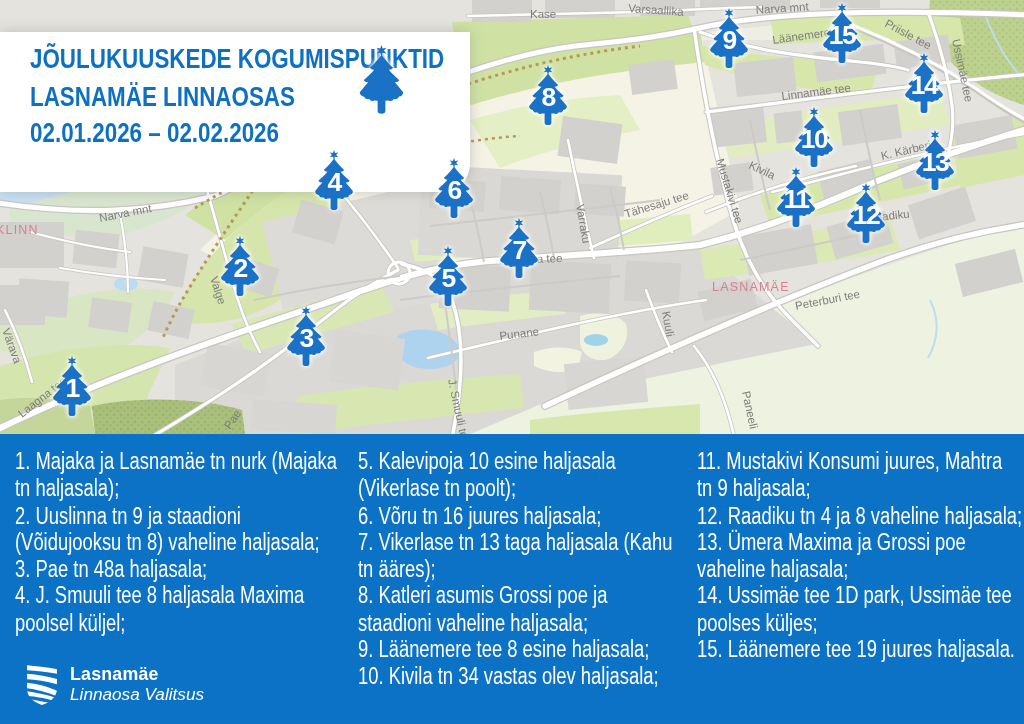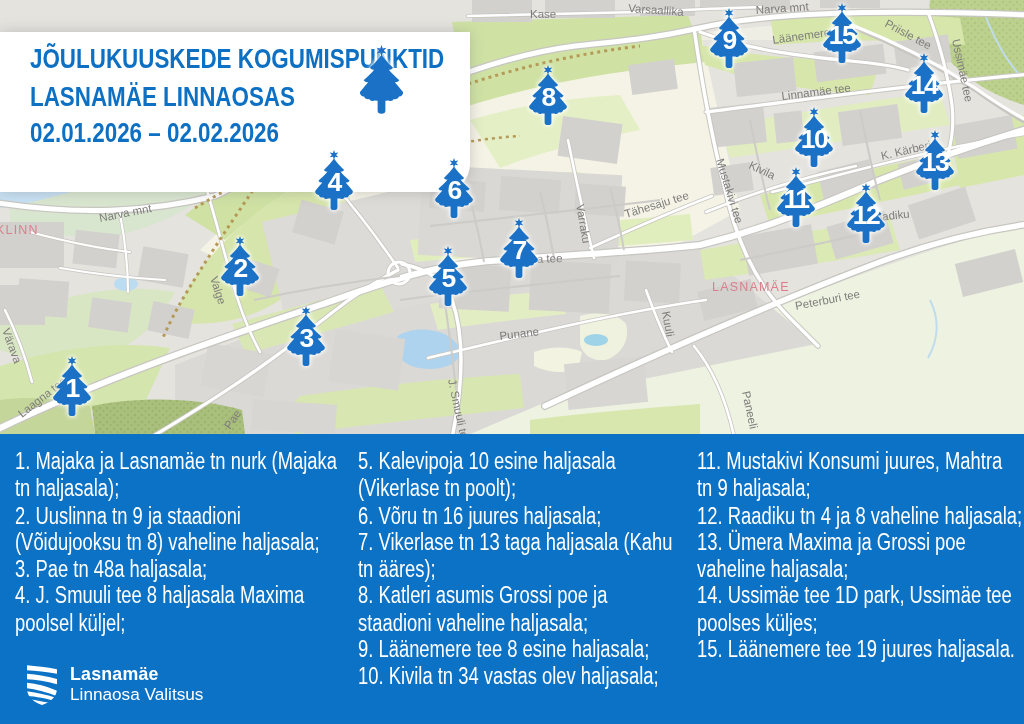--- a/index.html
+++ b/index.html
@@ -9,21 +9,21 @@
   #panel{position:absolute;left:0;top:0;width:470px;height:160px;background:#fff;
          border-bottom-right-radius:28px;box-shadow:0 0 14px rgba(120,120,120,.35);margin-top:32px;}
   #panel .t{position:absolute;left:30px;color:#0d70c3;font-weight:bold;font-size:22.4px;letter-spacing:0px;white-space:nowrap;transform:scaleY(1.27);transform-origin:0 0;}
   .marker{position:absolute;width:40px;height:62px;overflow:visible;filter:drop-shadow(0 0 2px rgba(255,255,255,.95)) drop-shadow(0 0 2px rgba(255,255,255,.7));}
   .marker text{fill:#fff;font-family:"Liberation Sans",sans-serif;font-weight:bold;font-size:26.5px;text-anchor:middle;letter-spacing:-1.5px;}
   #bar{position:absolute;left:0;top:434px;width:1024px;height:290px;background:#0c72c6;}
   .col{position:absolute;color:#fff;font-size:18.4px;line-height:21.3px;letter-spacing:0px;white-space:nowrap;transform:scaleY(1.26);transform-origin:0 0;}
   #logo{position:absolute;left:27px;top:664px;}
   #logotext{position:absolute;left:70px;top:664.5px;color:#fff;}
   #logotext .b{font-size:17.8px;font-weight:bold;letter-spacing:.2px;line-height:19.5px;}
-  #logotext .r{font-size:17.2px;margin-top:0.5px;line-height:19px;}
+  #logotext .r{font-size:17.2px;margin-top:0.5px;line-height:19px;font-style:italic;}
 </style>
 </head>
 <body>
 <div id="stage">
 
 <svg id="map" width="1024" height="434" viewBox="0 0 1024 434">
 <defs>
 <g id="treesym">
   <polygon points="20.00,0.00 21.05,3.05 24.30,2.45 22.10,4.90 24.30,7.35 21.05,6.75 20.00,9.80 18.95,6.75 15.70,7.35 17.90,4.90 15.70,2.45 18.95,3.05"></polygon>
   <path d="M20.00 8.60 C18.10 11.10 15.00 15.40 9.90 19.90 Q11.30 22.00 13.60 21.60 C11.40 24.30 8.00 27.70 4.40 30.70 Q6.00 33.00 8.40 32.50 C5.80 35.30 3.40 38.40 1.20 41.00 A3.4 3.4 0 0 0 4.80 44.90 A3.4 3.4 0 0 0 9.20 47.20 A3.4 3.4 0 0 0 13.80 48.40 L16.60 48.60 L16.60 57.50 Q16.60 60.10 20.00 60.10 Q23.40 60.10 23.40 57.50 L23.40 48.60 L26.20 48.40 A3.4 3.4 0 0 0 30.80 47.20 A3.4 3.4 0 0 0 35.20 44.90 A3.4 3.4 0 0 0 38.80 41.00 C36.60 38.40 34.20 35.30 31.60 32.50 Q34.00 33.00 35.60 30.70 C32.00 27.70 28.60 24.30 26.40 21.60 Q28.70 22.00 30.10 19.90 C25.00 15.40 21.90 11.10 20.00 8.60 Z"></path>

